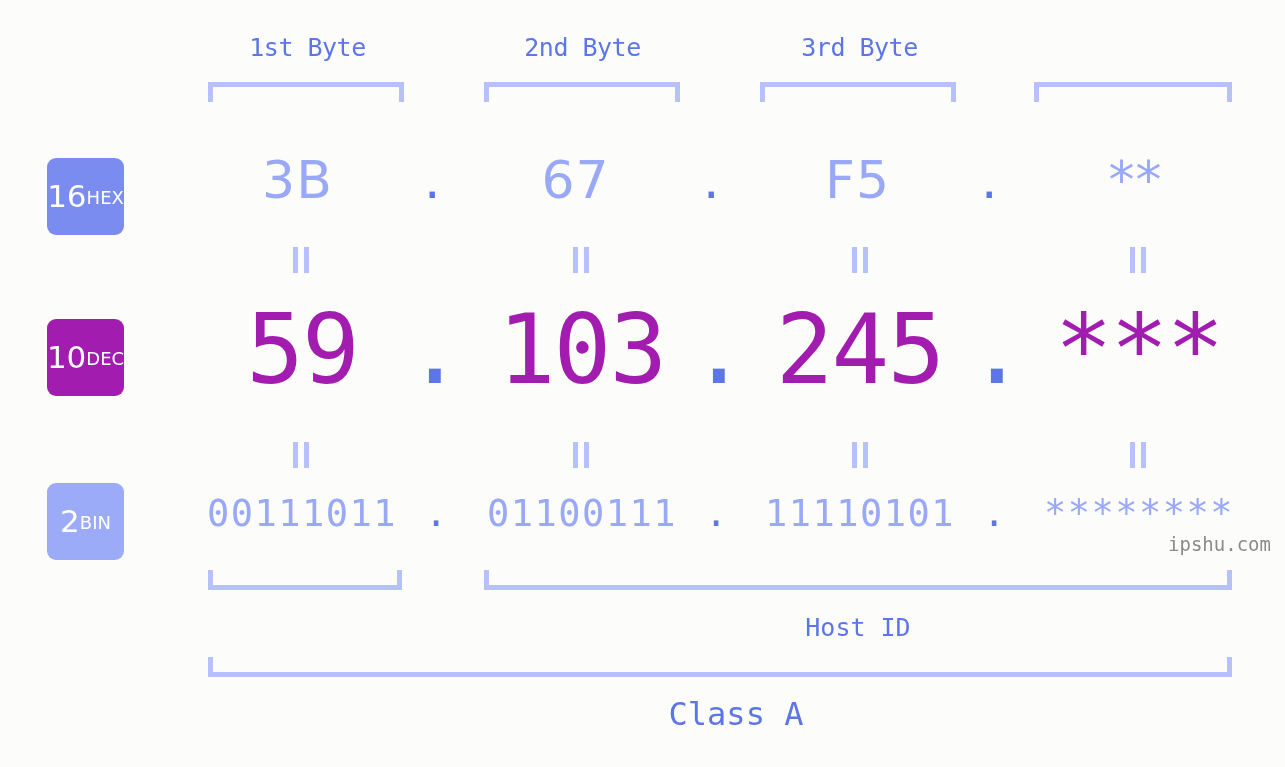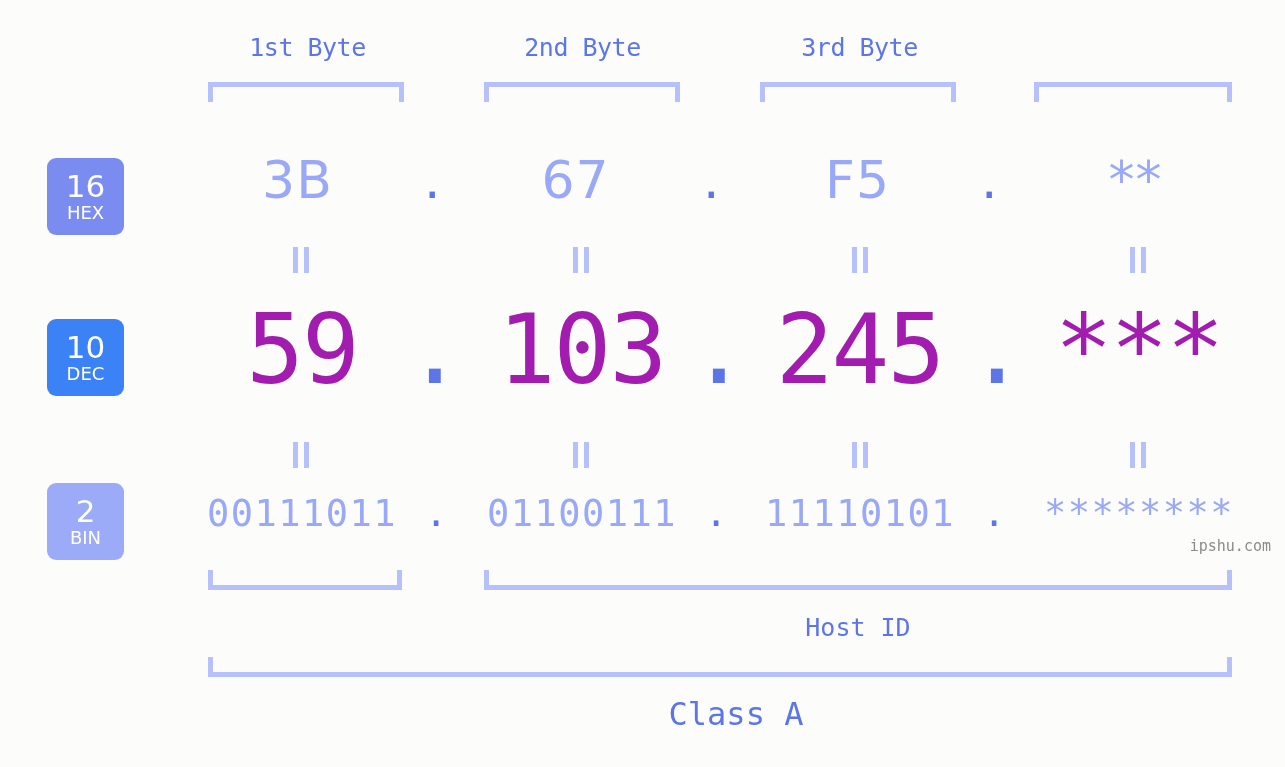--- a/index.html
+++ b/index.html
@@ -50,41 +50,41 @@
   }
 
   
   .badge {
     position: absolute;
     left: 47px;
     width: 77px;
     height: 77px;
     border-radius: 9px;
     display: flex;
-    flex-direction: column;
+    flex-direction: row;
     align-items: center;
     justify-content: center;
     color: #ffffff;
     line-height: 1;
   }
   .badge .num {
     font-family: "DejaVu Sans", sans-serif;
     font-size: 31px;
     font-weight: 400;
     letter-spacing: 0px;
   }
   .badge .nm {
     font-family: "DejaVu Sans", sans-serif;
     font-size: 18px;
     font-weight: 400;
     margin-top: 2px;
     text-align: right;
   }
   #badge-hex { top: 158px; background: #7b8cf0; }
-  #badge-dec { top: 319px; background: #3b82f6; }
+  #badge-dec { top: 319px; background: #a21caf; }
   #badge-bin { top: 483px; background: #9cabf7; }
 
   
   .val {
     position: absolute;
     text-align: center;
     white-space: nowrap;
     font-family: "DejaVu Sans", sans-serif;
   }
 
@@ -169,21 +169,21 @@
     font-size: 32px;
     color: #5c76e8;
     white-space: nowrap;
   }
 
   .watermark {
     position: absolute;
     right: 14px;
     bottom: 18px;
     font-family: "DejaVu Sans Mono", monospace;
-    font-size: 15px;
+    font-size: 19px;
     color: #8b8b8b;
     white-space: nowrap;
     text-align: right;
   }
 </style>
 </head>
 <body>
 
 <div id="stage">
 

